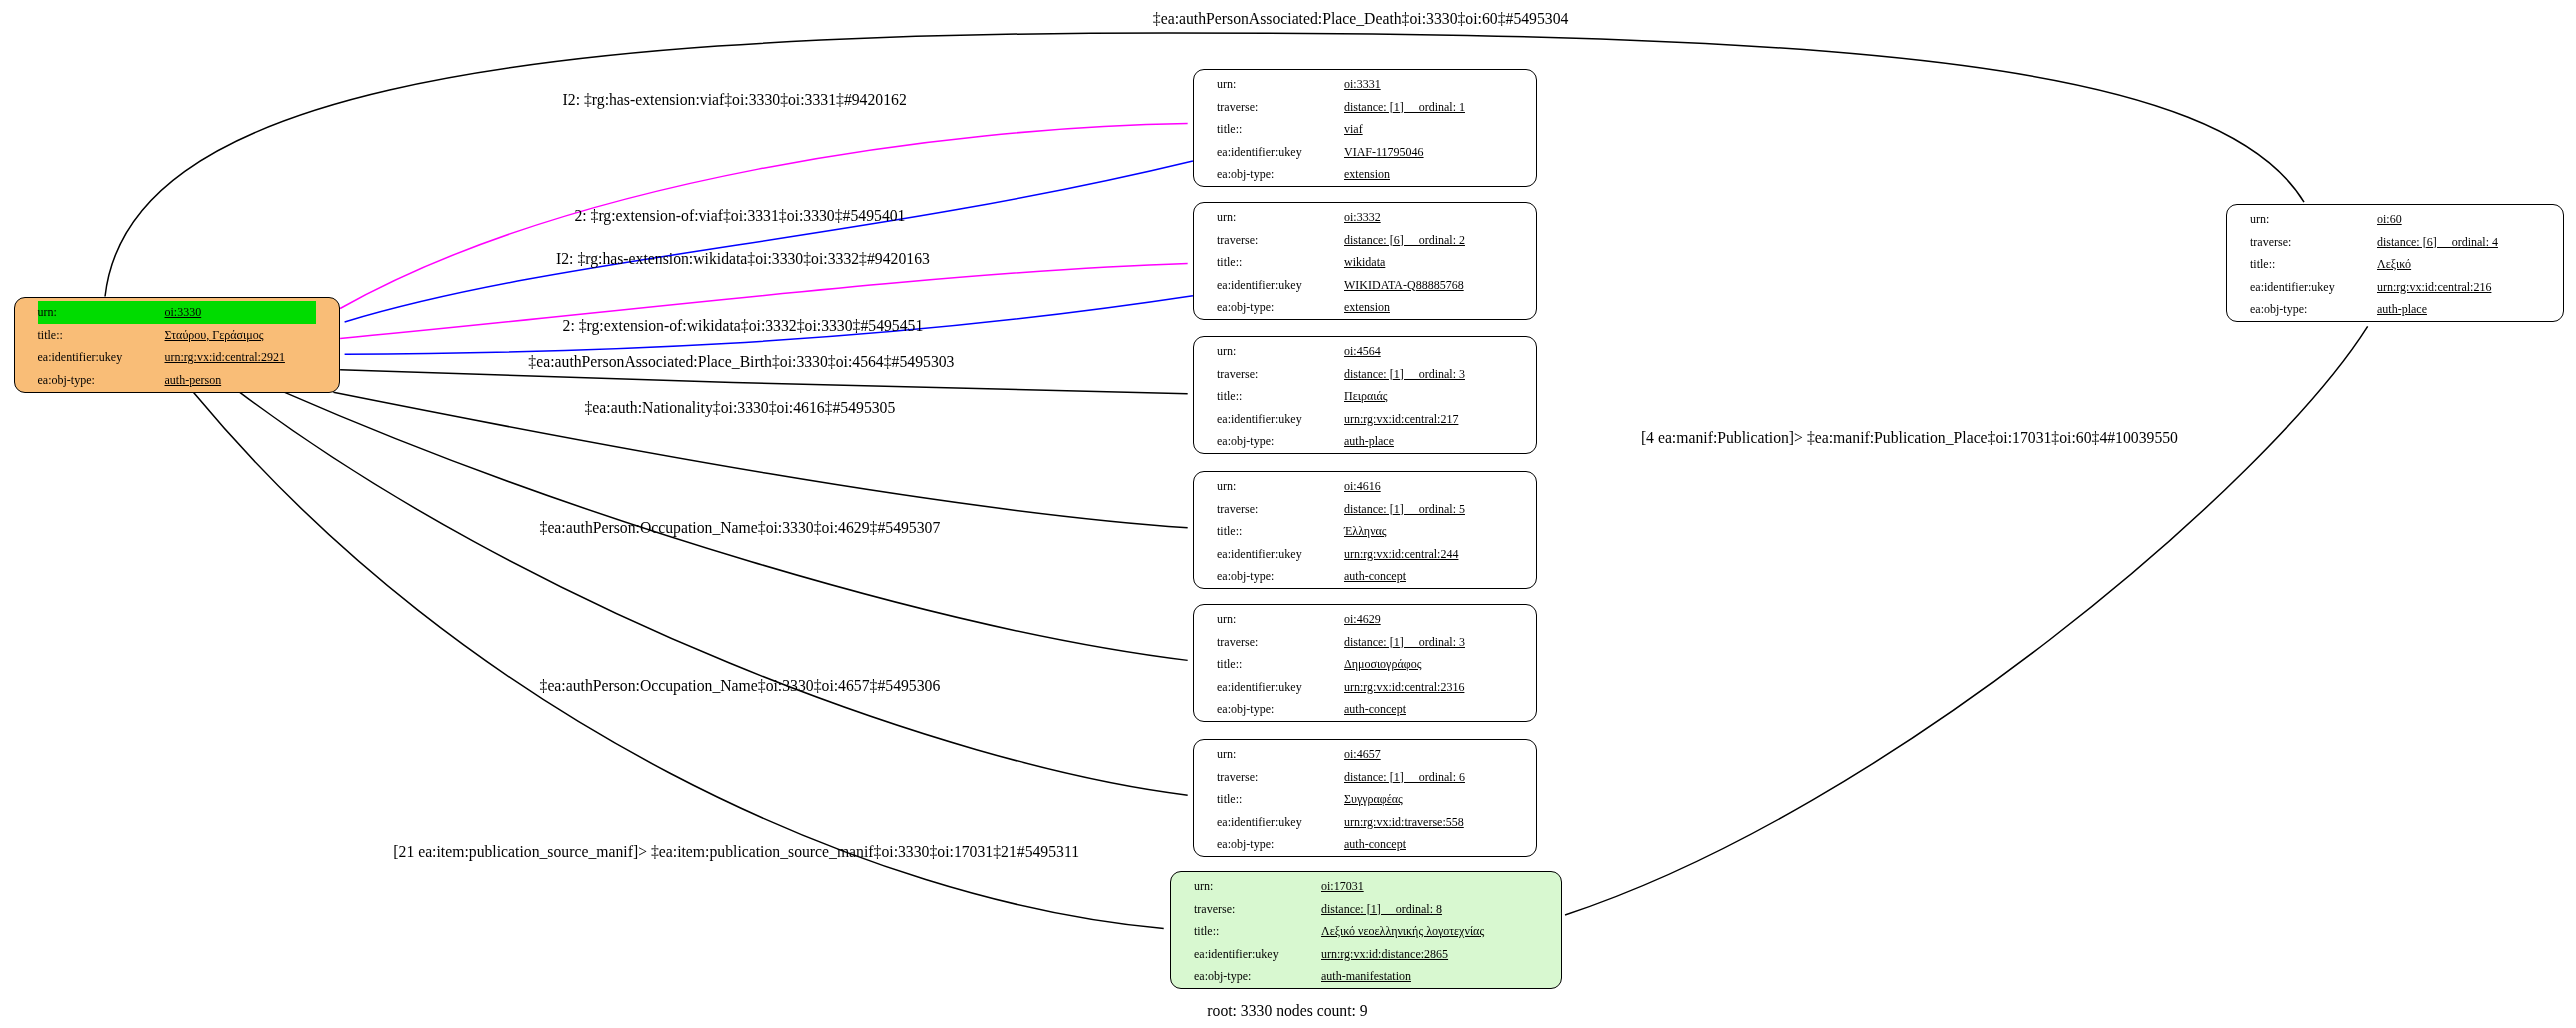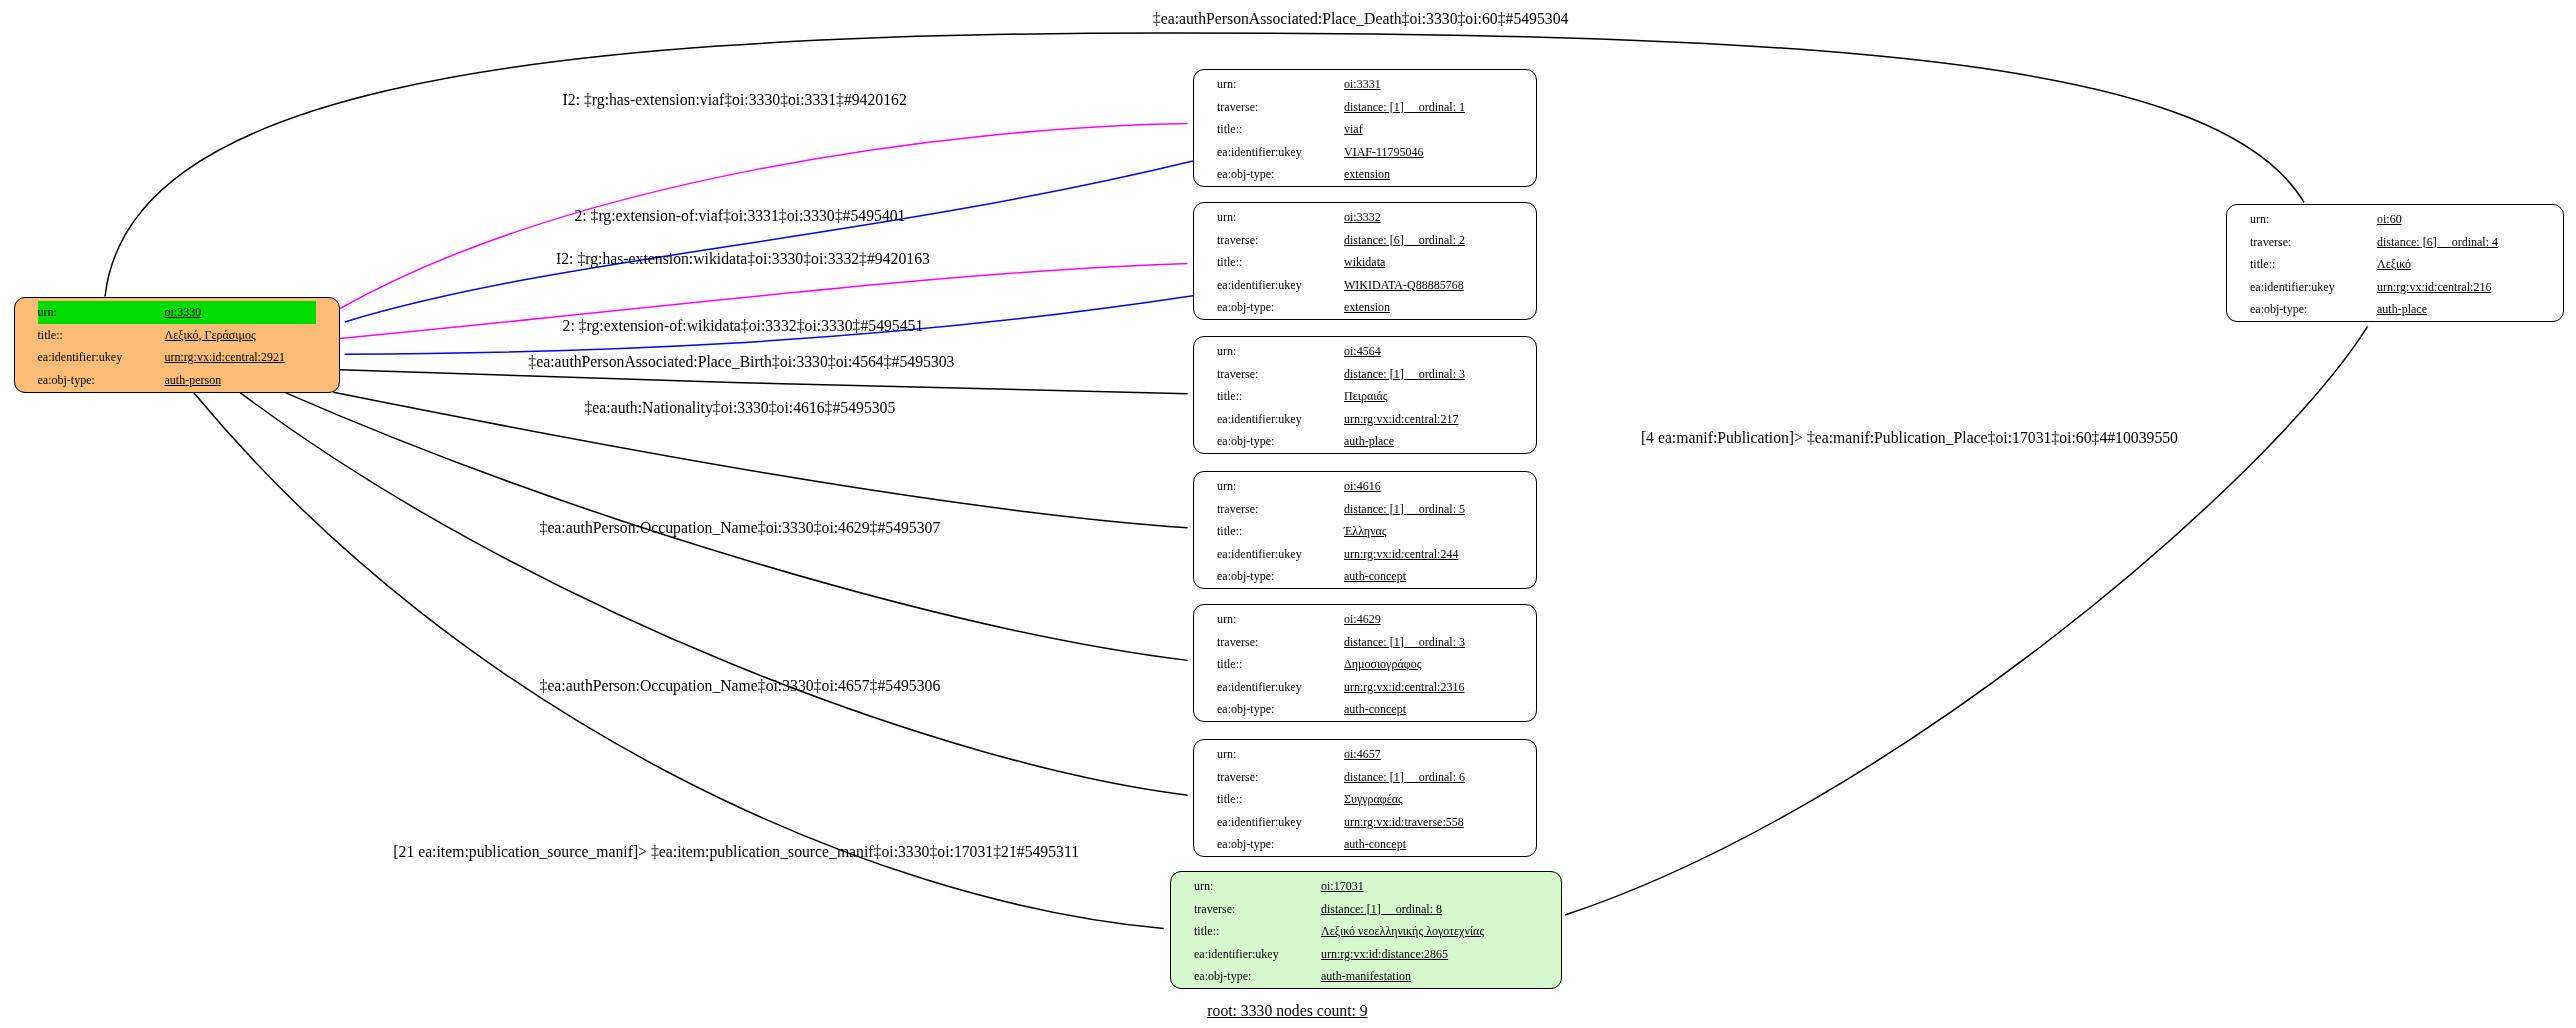--- a/index.html
+++ b/index.html
@@ -16,21 +16,21 @@
   .node {
     position:absolute; box-sizing:border-box;
     background:#ffffff; border:1.2px solid #000; border-radius:11px;
     padding:3px 23px; font-size:12px; line-height:22.5px; overflow:hidden;
   }
   .node-row { display:flex; }
   .cell.lbl { width:127px; flex:none; white-space:pre; }
   .cell.val { white-space:pre;text-decoration:underline; }
   .footer {
     position:absolute; left:1123px; top:1002px; width:329px;
-    text-align:center; font-size:15.7px;text-decoration:underline;
+    text-align:center; font-size:15.7px;
   }
 </style>
 </head>
 <body>
 
 <svg class="edge-layer" viewBox="0 0 3440 1373">
   <defs>
     <marker id="arrow-black" viewBox="0 0 10 10" refX="9" refY="5" markerWidth="9" markerHeight="9" orient="auto">
       <path d="M0,0 L10,5 L0,10 z" fill="#000000" stroke="none"></path>
     </marker>
@@ -67,21 +67,21 @@
   <text x="2550" y="592">[4 ea:manif:Publication]&gt; ‡ea:manif:Publication_Place‡oi:17031‡oi:60‡4#10039550</text>
 </svg>
 
 <div class="node" style="left: 13.5px; top: 297px; width: 326px; height: 96px; background-color: rgb(249, 189, 119);">
     <div class="node-row" style="background: rgb(0, 220, 0);">
       <span class="cell lbl">urn:</span>
       <span class="cell val">oi:3330</span>
     </div>
     <div class="node-row">
       <span class="cell lbl">title::</span>
-      <span class="cell val">Λεξικό, Γεράσιμος</span>
+      <span class="cell val">Σταύρου, Γεράσιμος</span>
     </div>
     <div class="node-row">
       <span class="cell lbl">ea:identifier:ukey</span>
       <span class="cell val">urn:rg:vx:id:central:2921</span>
     </div>
     <div class="node-row">
       <span class="cell lbl">ea:obj-type:</span>
       <span class="cell val">auth-person</span>
     </div>
   </div>

